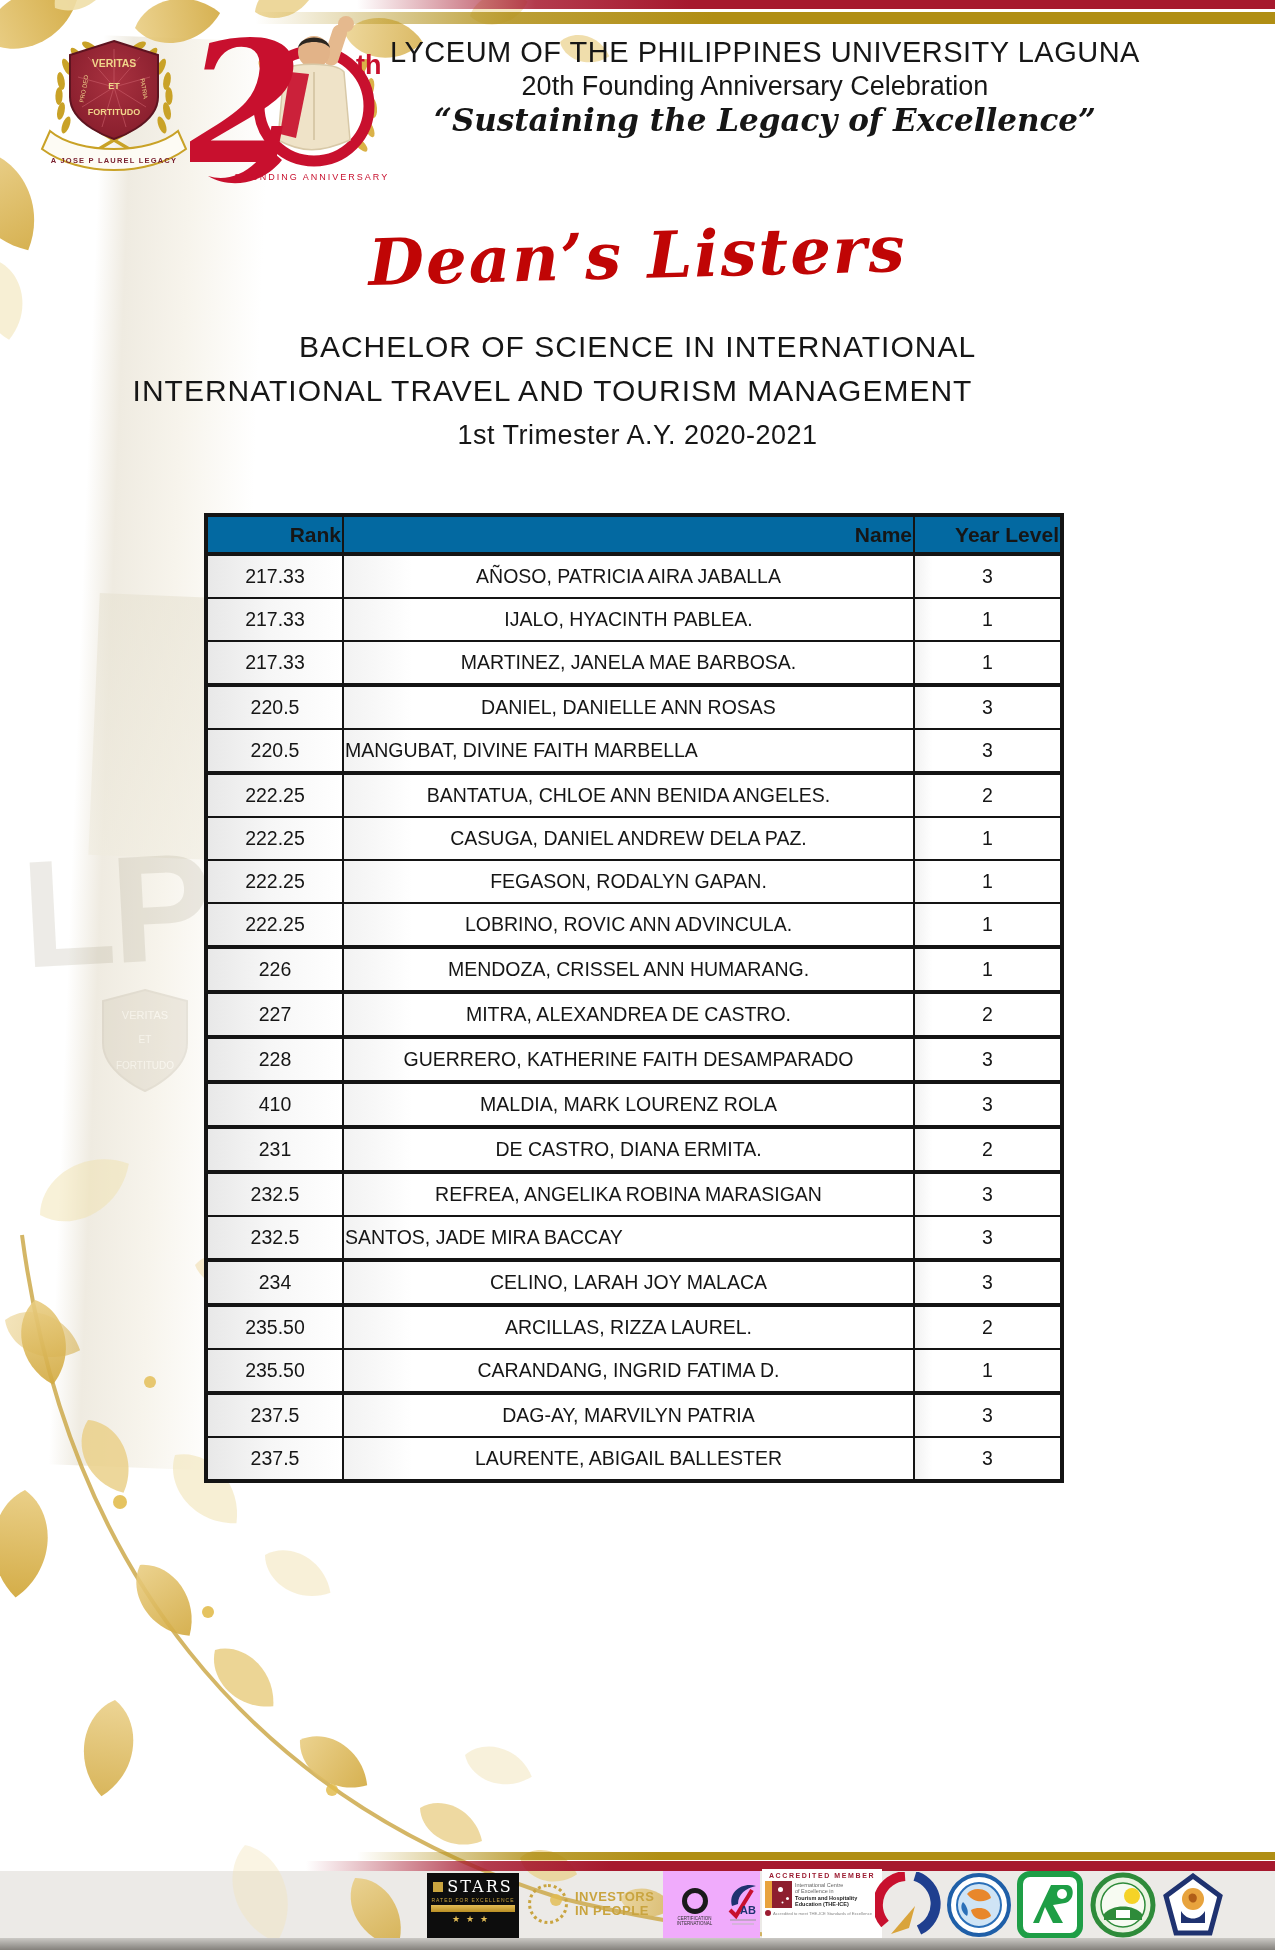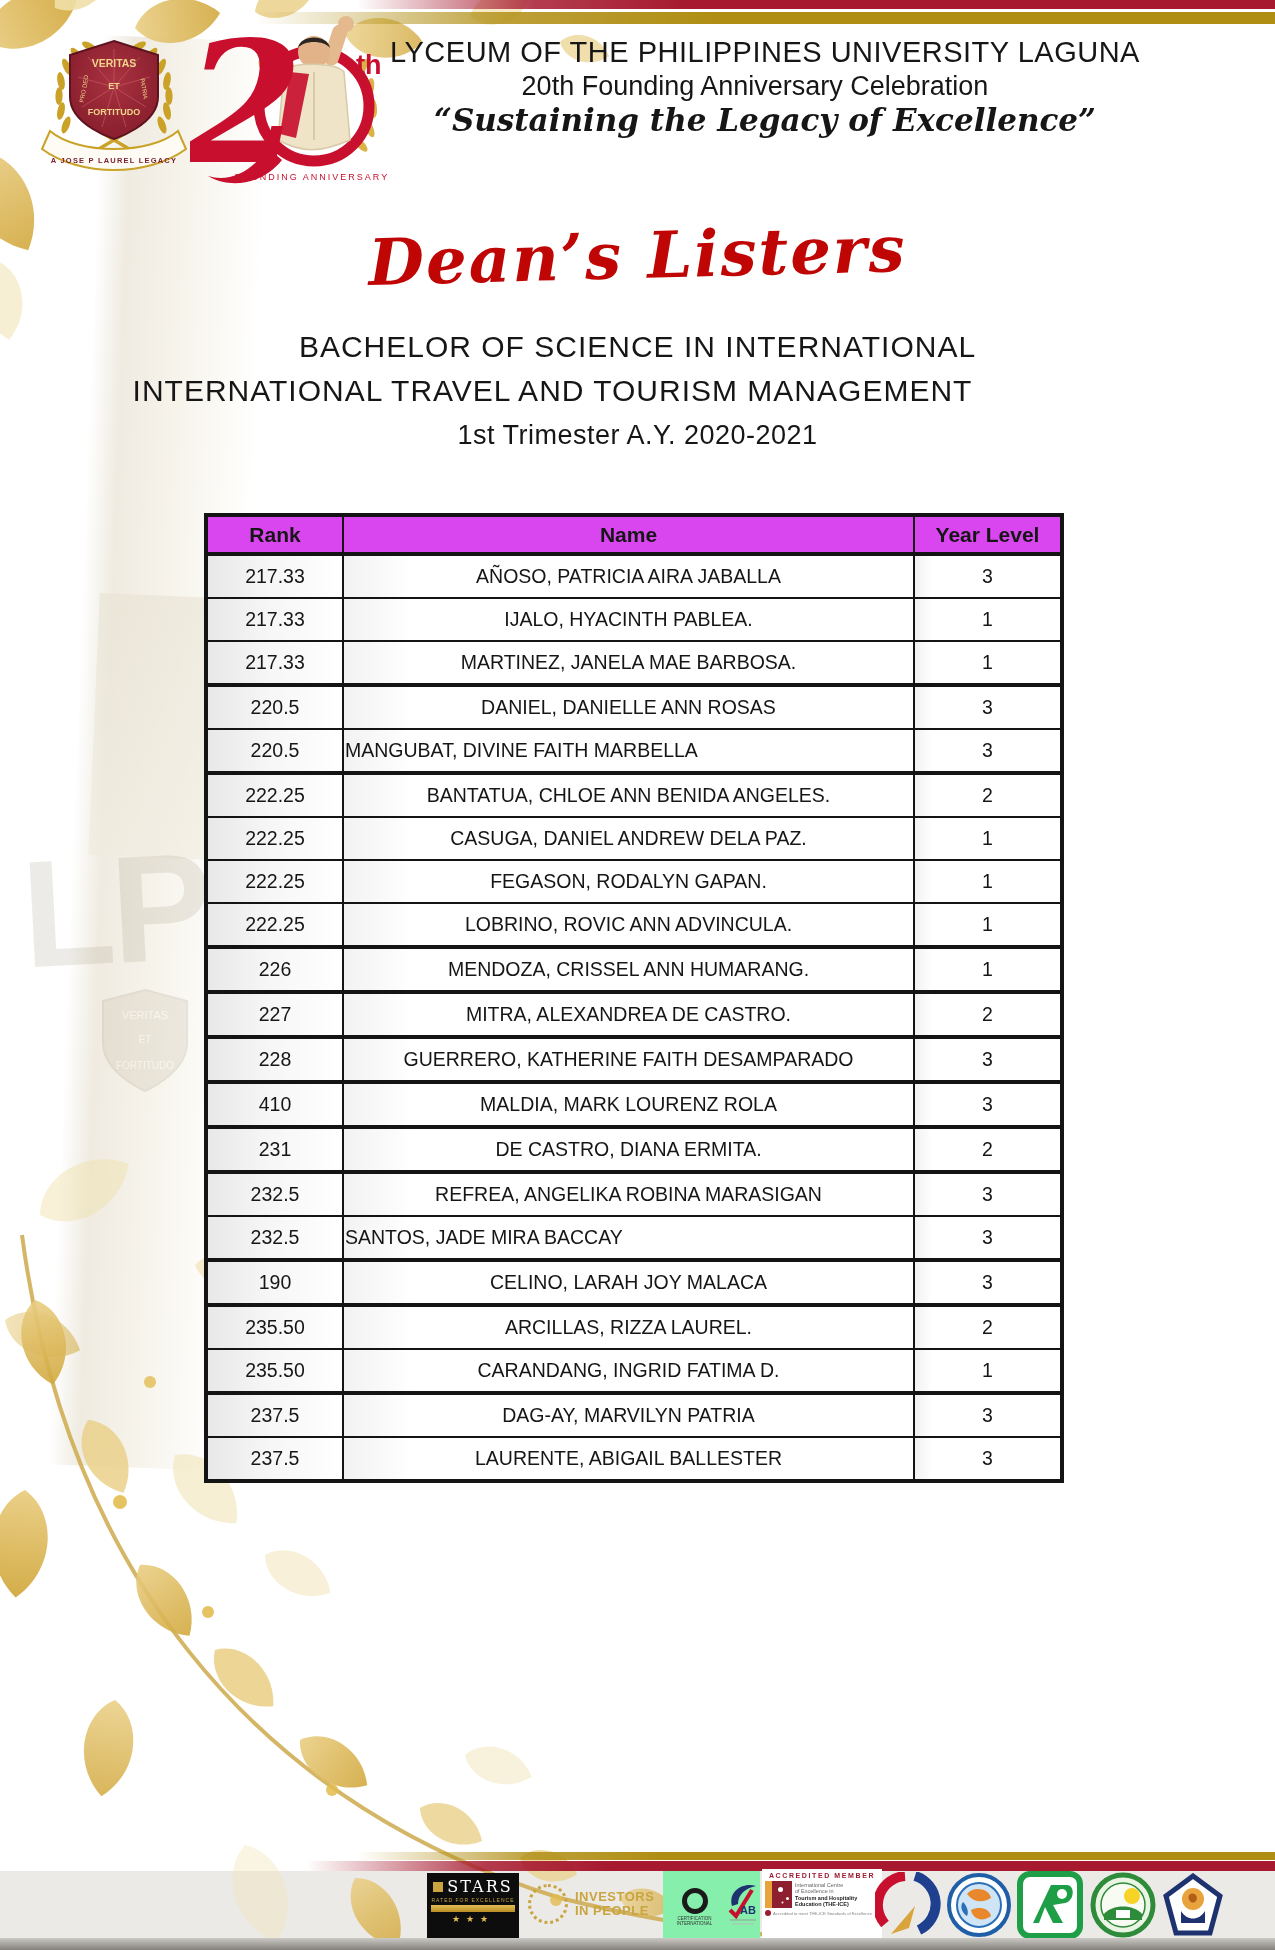--- a/index.html
+++ b/index.html
@@ -43,21 +43,21 @@
     font-family:"DejaVu Serif",serif;color:var(--deans_red);letter-spacing:2px;transform:rotate(-1.5deg);}
   .prog1{left:0;top:330px;width:1275px;text-align:center;font-size:30px;letter-spacing:1px;}
   .prog2{left:0;top:374px;width:1105px;text-align:center;font-size:30px;letter-spacing:1px;}
   .term{left:0;top:420px;width:1275px;text-align:center;font-size:27px;letter-spacing:.5px;}
 
   
   table.dl{position:absolute;left:204px;top:513px;z-index:7;width:856px;border-collapse:collapse;
     table-layout:fixed;background:transparent;}
   table.dl,.dl th,.dl td{border:2px solid var(--table_line);}
   table.dl{border-width:4px;}
-  .dl th{height:33px;font-size:21px;font-weight:bold;background:#d946ef;border-bottom-width:4px;}
+  .dl th{height:33px;font-size:21px;font-weight:bold;background:#0369a1;border-bottom-width:4px;text-align:right;}
   .dl td{height:39px;font-size:19.5px;text-align:center;vertical-align:middle;
     background:linear-gradient(90deg,#f2f2f2 0%,#ffffff 12%);overflow:hidden;white-space:nowrap;}
   .dl td.col-rank{background:linear-gradient(90deg,#e8e8e8 0%,#f6f6f6 45%,#ffffff 100%);}
   .dl col.c-rank{width:137px;}.dl col.c-name{width:571px;}.dl col.c-year{width:148px;}
   .dl tr.group-start td{border-top-width:4px;}
   .dl td.align-left{text-align:left;padding-left:1px;}
 
   
   .logo{position:absolute;z-index:5;top:1873px;}
   .qs{left:427px;width:92px;height:76px;background:#0d0d0d;color:#fff;text-align:center;padding-top:4px;box-sizing:border-box;}
@@ -67,21 +67,21 @@
   .qs-tag{font-size:5px;color:#C9A43F;letter-spacing:1px;margin-top:1px;}
   .qs-bar{height:7px;margin:2px 4px;background:linear-gradient(180deg,#E3BC55,#B98F25);}
   .qs-stars{font-size:9px;color:#E3BC55;letter-spacing:6px;line-height:10px;}
 
   .iip{left:528px;width:158px;height:62px;display:flex;align-items:center;gap:7px;}
   .iip-ring{width:40px;height:40px;border-radius:50%;border:3px dotted #C9A43F;box-sizing:border-box;flex:none;}
   .iip-text{font-size:13px;font-weight:bold;color:#C9A43F;line-height:14px;letter-spacing:.5px;}
   .iip-sep{width:1px;height:28px;background:#C9A43F;}
   .iip-gold{font-size:13px;color:#C9A43F;}
 
-  .ci{left:663px;top:1871px;width:97px;height:72px;background:#86efac;display:flex;align-items:center;
+  .ci{left:663px;top:1871px;width:97px;height:72px;background:#f0abfc;display:flex;align-items:center;
       justify-content:space-evenly;}
   .ci-left{text-align:center;}
   .ci-ring{width:26px;height:26px;border-radius:50%;border:5px solid #1a1a1a;box-sizing:border-box;margin:0 auto;}
   .ci-name{font-size:4.5px;color:#333;margin-top:2px;line-height:5px;}
 
   .ice{left:762px;top:1869px;width:120px;height:72px;background:#fff;box-sizing:border-box;padding:3px 3px 2px;}
   .ice-head{font-size:7px;font-weight:bold;color:#9B1B30;letter-spacing:1.6px;text-align:center;}
   .ice-row{display:flex;gap:3px;margin-top:2px;align-items:center;}
   .ice-emblem{width:27px;height:27px;background:#8E1F2F;position:relative;flex:none;}
   .ice-emblem:before{content:"";position:absolute;left:0;top:0;width:7px;height:27px;background:#E8A33D;}
@@ -364,21 +364,21 @@
           <td class="col-rank">232.5</td>
           <td class="col-name">REFREA, ANGELIKA ROBINA MARASIGAN</td>
           <td class="col-year">3</td>
         </tr>
         <tr>
           <td class="col-rank">232.5</td>
           <td class="col-name align-left">SANTOS, JADE MIRA BACCAY</td>
           <td class="col-year">3</td>
         </tr>
         <tr class="group-start">
-          <td class="col-rank">190</td>
+          <td class="col-rank">234</td>
           <td class="col-name">CELINO, LARAH JOY MALACA</td>
           <td class="col-year">3</td>
         </tr>
         <tr class="group-start">
           <td class="col-rank">235.50</td>
           <td class="col-name">ARCILLAS, RIZZA LAUREL.</td>
           <td class="col-year">2</td>
         </tr>
         <tr>
           <td class="col-rank">235.50</td>

